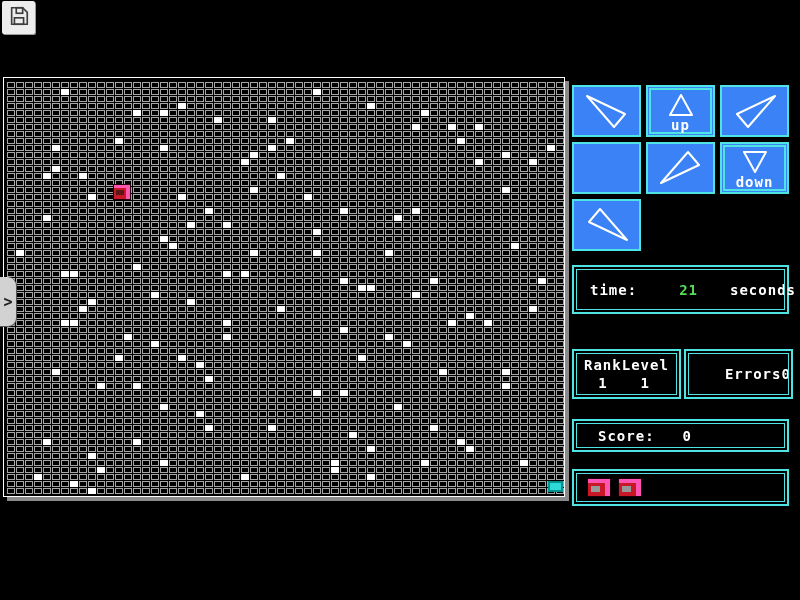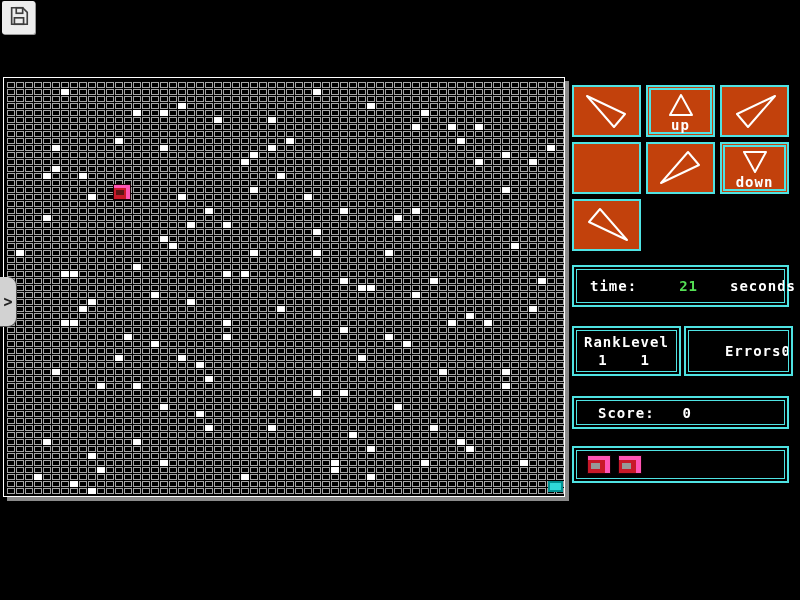--- a/index.html
+++ b/index.html
@@ -36,41 +36,41 @@
   .handle{position:absolute;left:0;top:277px;width:17px;height:50px;
     background:var(--handle);border-radius:0 9px 9px 0;
     border-right:1px solid #555;border-bottom:1px solid #555;
     display:flex;align-items:center;justify-content:center;
     color:#222;font-size:15px;font-weight:bold;cursor:pointer;z-index:5;}
 
   
   .rpanel{position:absolute;left:572px;top:85px;width:217px;}
   .ctrl-grid{display:grid;grid-template-columns:repeat(3,1fr);
     grid-template-rows:repeat(3,1fr);gap:5px;height:162px;}
-  .ctrl-cell{position:relative;border:2px solid var(--cyan);background:#c2410c;
+  .ctrl-cell{position:relative;border:2px solid var(--cyan);background:#3b82f6;
     display:flex;flex-direction:column;align-items:center;justify-content:center;
     cursor:pointer;}
   .ctrl-cell.labeled::before{content:"";position:absolute;inset:1px;
     border:2px solid var(--cyan);pointer-events:none;}
   .ctrl-cell svg{display:block;}
   .ctrl-label{color:#fff;font-size:14px;font-weight:bold;line-height:1;
     letter-spacing:1px;margin-top:-2px;z-index:1;}
 
   
   .dbox{position:relative;border:2px solid var(--cyan);background:#000;}
   .dbox::before{content:"";position:absolute;inset:2px;border:1px solid var(--cyan);
     pointer-events:none;}
   .txt{color:#fff;font-size:14px;font-weight:bold;letter-spacing:1px;}
 
-  .time-box{margin-top:18px;height:42px;display:flex;align-items:center;}
+  .time-box{margin-top:18px;height:49px;display:flex;align-items:center;}
   .time-box .t-label{margin-left:16px;}
   .time-box .t-value{margin-left:42px;color:var(--green);}
   .time-box .t-unit{margin-left:32px;}
 
-  .rank-row{margin-top:19px;height:50px;display:flex;gap:3px;}
+  .rank-row{margin-top:35px;height:50px;display:flex;gap:3px;}
   .rank-box{flex:1.38;display:flex;align-items:center;justify-content:space-around;
     padding:0 10px;}
   .rank-col{display:flex;flex-direction:column;align-items:center;line-height:1.3;}
   .err-box{flex:1;display:flex;align-items:center;
     justify-content:center;line-height:1.3;padding-left:39px;}
 
   .score-box{margin-top:20px;height:33px;display:flex;align-items:center;}
   .score-box .s-label{margin-left:24px;}
   .score-box .s-value{margin-left:28px;}
 

